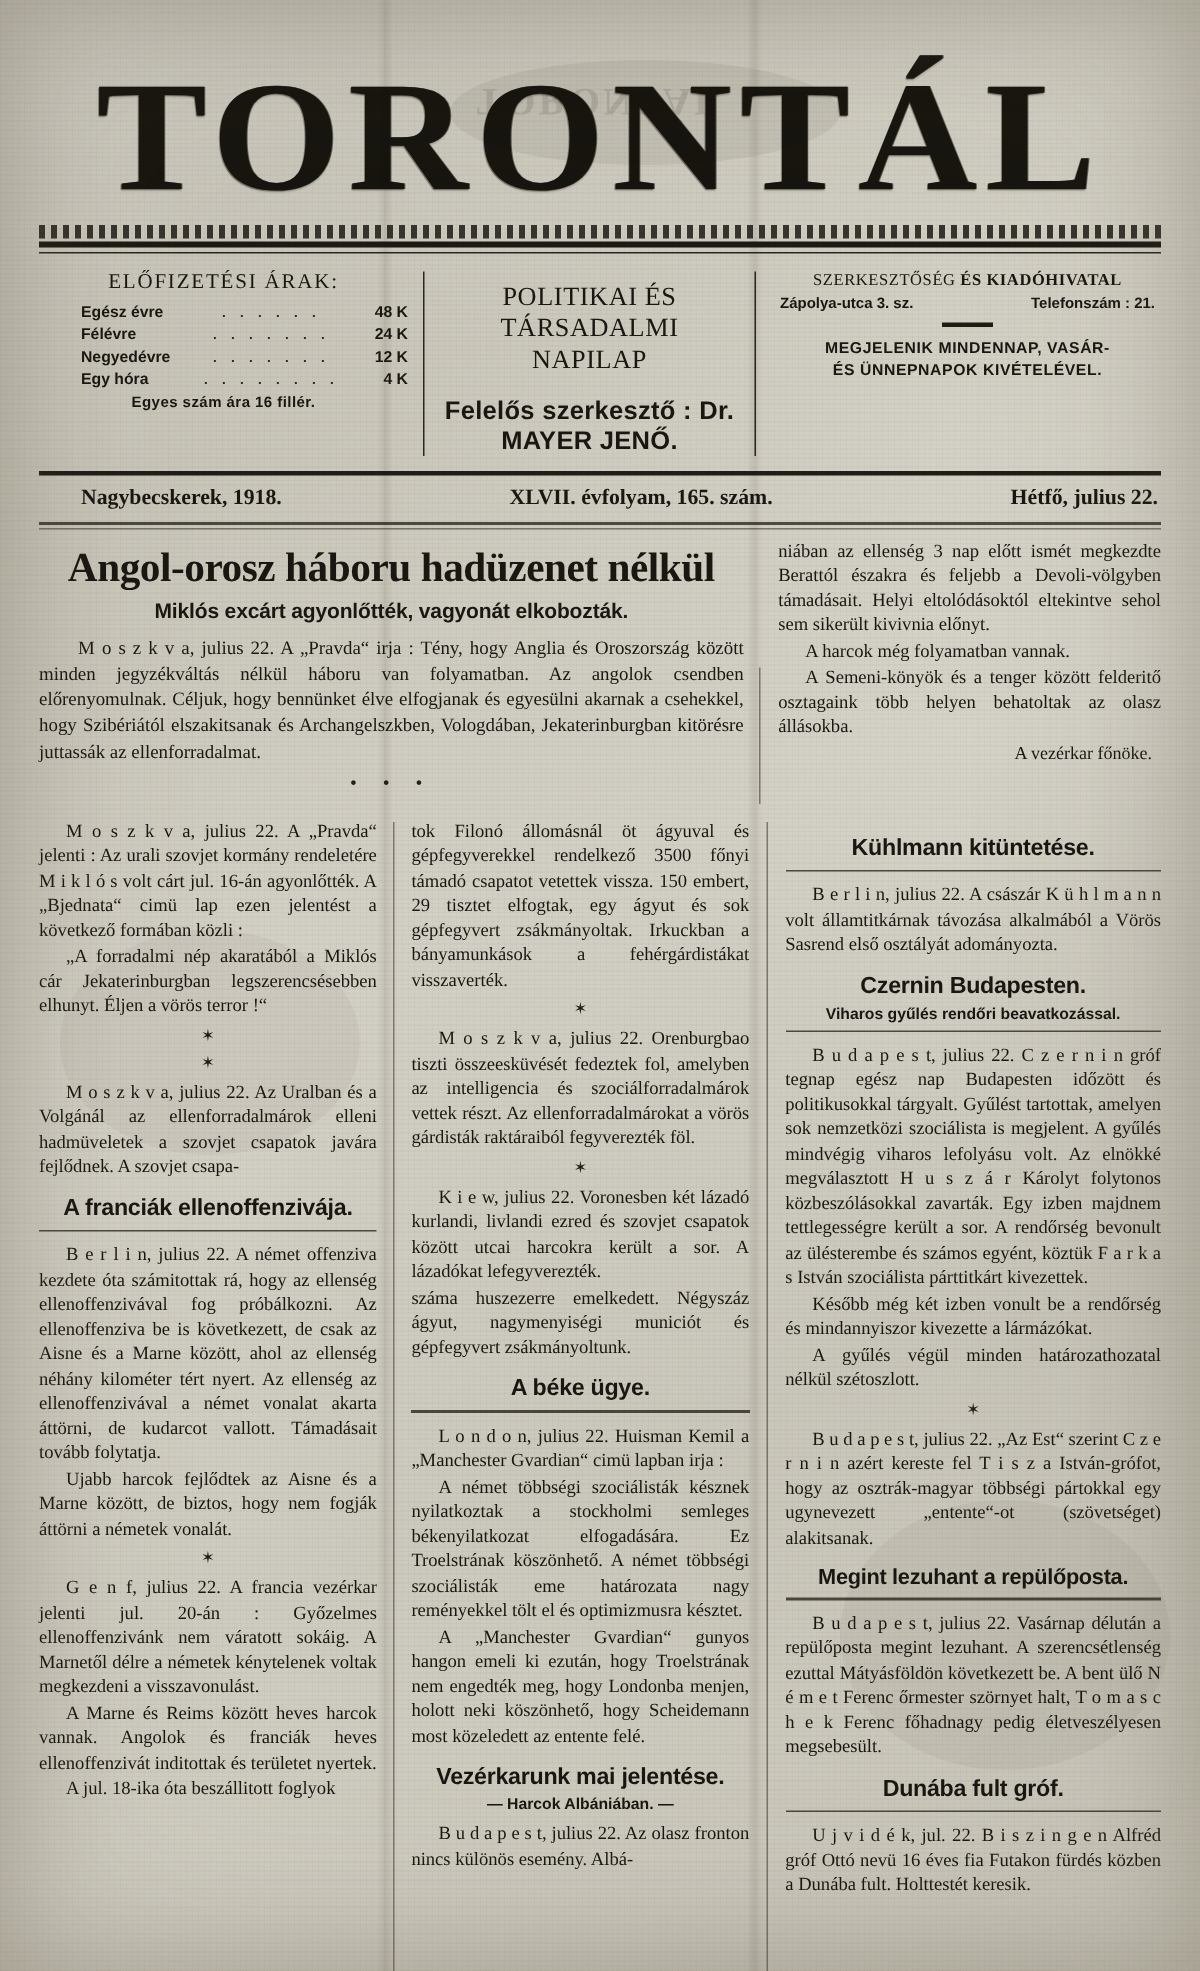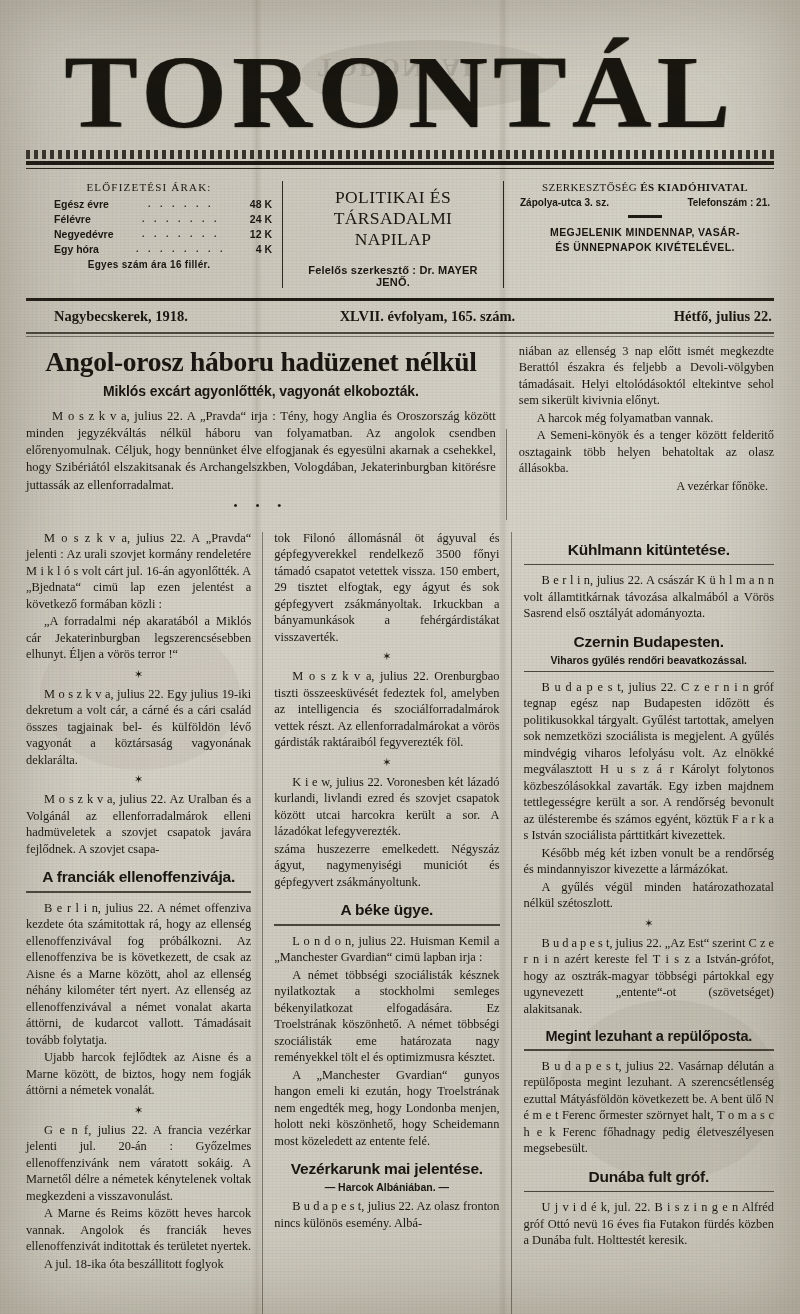--- a/index.html
+++ b/index.html
@@ -116,21 +116,21 @@
     padding: 6px 10px 0 10px;
     text-align: center;
   }
   .info-right {
     width: 258px;
     padding-left: 12px;
     text-align: center;
   }
   .prices-title {
     font-family: "Liberation Serif", "DejaVu Serif", serif;
-    font-size: 11px;
+    font-size: 14px;
     letter-spacing: 1.2px;
     margin-bottom: 4px;
   }
   .price-line {
     display: flex;
     align-items: center;
     font-size: 10.5px;
     font-weight: bold;
     font-family: "Liberation Sans", sans-serif;
     line-height: 1.42;
@@ -155,21 +155,21 @@
     margin-top: 3px;
     letter-spacing: 0.3px;
   }
   .paper-kind {
     font-size: 17.5px;
     letter-spacing: 0.4px;
     font-family: "Liberation Serif", "DejaVu Serif", serif;
     margin-bottom: 14px;
   }
   .editor {
-    font-size: 11px;
+    font-size: 17px;
     font-weight: bold;
     font-family: "Liberation Sans", sans-serif;
     letter-spacing: 0.2px;
   }
   .office-l1 { font-size: 11px; letter-spacing: 0.4px; }
   .office-l1 b { font-weight: bold; }
   .office-l2 {
     font-size: 10px;
     font-weight: bold;
     font-family: "Liberation Sans", sans-serif;
@@ -408,21 +408,20 @@
       <div class="signoff">A vezérkar főnöke.</div>
     </div>
   </div>
 
   <div class="body">
 
     <div class="col col-left">
       <p class="art">M o s z k v a, julius 22. A „Pravda“ jelenti : Az urali szovjet kormány rendeletére M i k l ó s volt cárt jul. 16-án agyonlőtték. A „Bjednata“ cimü lap ezen jelentést a következő formában közli :</p>
       <p class="art">„A forradalmi nép akaratából a Miklós cár Jekaterinburgban legszerencsésebben elhunyt. Éljen a vörös terror !“</p>
       <div class="star-sep">✶</div>
-      <p class="art">M o s z k v a, julius 22. Egy julius 19-iki dekretum a volt cár, a cárné és a cári család összes tagjainak bel- és külföldön lévő vagyonát a köztársaság vagyonának deklarálta.</p>
       <div class="star-sep">✶</div>
       <p class="art">M o s z k v a, julius 22. Az Uralban és a Volgánál az ellenforradalmárok elleni hadmüveletek a szovjet csapatok javára fejlődnek. A szovjet csapa-</p>
 
       <div class="sec-head">A franciák ellenoffenzivája.</div>
       <div class="sec-rule"></div>
       <p class="art">B e r l i n, julius 22. A német offenziva kezdete óta számitottak rá, hogy az ellenség ellenoffenzivával fog próbálkozni. Az ellenoffenziva be is következett, de csak az Aisne és a Marne között, ahol az ellenség néhány kilométer tért nyert. Az ellenség az ellenoffenzivával a német vonalat akarta áttörni, de kudarcot vallott. Támadásait tovább folytatja.</p>
       <p class="art">Ujabb harcok fejlődtek az Aisne és a Marne között, de biztos, hogy nem fogják áttörni a németek vonalát.</p>
       <div class="star-sep">✶</div>
       <p class="art">G e n f, julius 22. A francia vezérkar jelenti jul. 20-án : Győzelmes ellenoffenzivánk nem váratott sokáig. A Marnetől délre a németek kénytelenek voltak megkezdeni a visszavonulást.</p>
       <p class="art">A Marne és Reims között heves harcok vannak. Angolok és franciák heves ellenoffenzivát inditottak és területet nyertek.</p>

